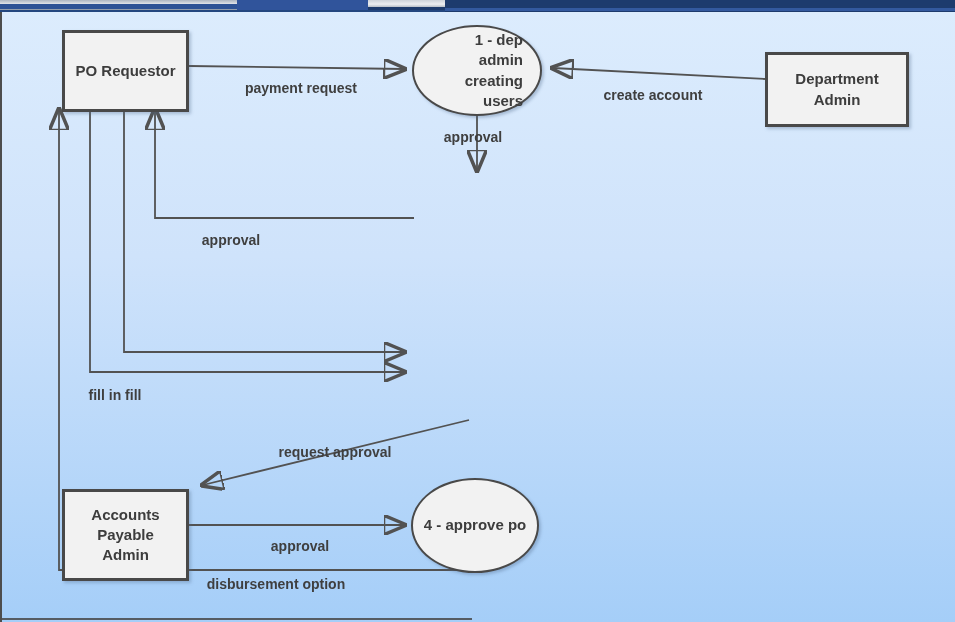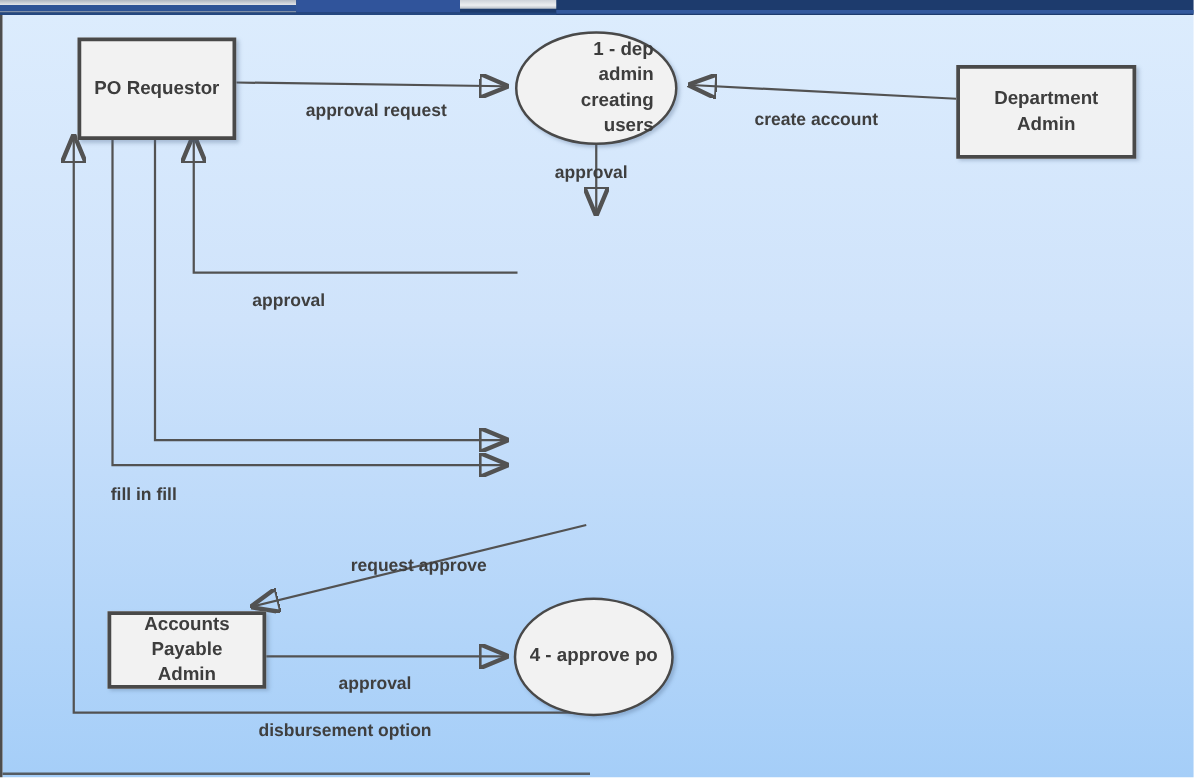--- a/index.html
+++ b/index.html
@@ -28,21 +28,21 @@
       display: flex; align-items: center; justify-content: center; text-align: center;
       color: #3d3d3d; font-weight: bold; font-size: 15px; line-height: 1.35;
       box-shadow: 2px 2px 3px rgba(80, 105, 140, 0.35); }
   .node.entity { border-width: 3px; }
   .node.process { border-radius: 50%; }
   .node .lbl { display: block; padding: 0 10px; }
 
   
   .n-po        { left: 60px;  top: 18px;  width: 127px; height: 82px; }
   .n-dept      { left: 763px; top: 40px;  width: 144px; height: 75px; }
-  .n-ap        { left: 60px;  top: 477px; width: 127px; height: 62px; margin-left: 24px; }
+  .n-ap        { left: 60px;  top: 477px; width: 127px; height: 92px; }
   .n-e1        { left: 410px; top: 13px;  width: 130px; height: 91px; text-align: right; }
   .n-e2        { left: 410px; top: 163px; width: 130px; height: 93px; }
   .n-e3        { left: 409px; top: 313px; width: 128px; height: 95px; }
   .n-e4        { left: 409px; top: 466px; width: 128px; height: 95px; }
   .n-e1 .lbl, .n-e2 .lbl { max-width: 112px; }
 
   
   svg.edges { position: absolute; left: 0; top: 0; width: 955px; height: 610px; }
   svg.edges path { fill: none; stroke: #525252; stroke-width: 1.8px; }
 
@@ -100,23 +100,23 @@
     <span class="lbl">Accounts Payable Admin</span>
   </div>
 
   <div class="node process n-e1">
     <span class="lbl">1 - dep admin creating users</span>
   </div>
   <div class="node process n-e4">
     <span class="lbl">4 - approve po</span>
   </div>
 
-  <div class="flow-label fl-1">approval request</div>
+  <div class="flow-label fl-1">payment request</div>
   <div class="flow-label fl-2">create account</div>
   <div class="flow-label fl-3">approval</div>
   <div class="flow-label fl-4">approval</div>
   <div class="flow-label fl-6">fill in fill</div>
-  <div class="flow-label fl-7">request approve</div>
+  <div class="flow-label fl-7">request approval</div>
   <div class="flow-label fl-8">approval</div>
   <div class="flow-label fl-9">disbursement option</div>
 
   <div class="bottom-border"></div>
 </div>
 
 </body></html>

